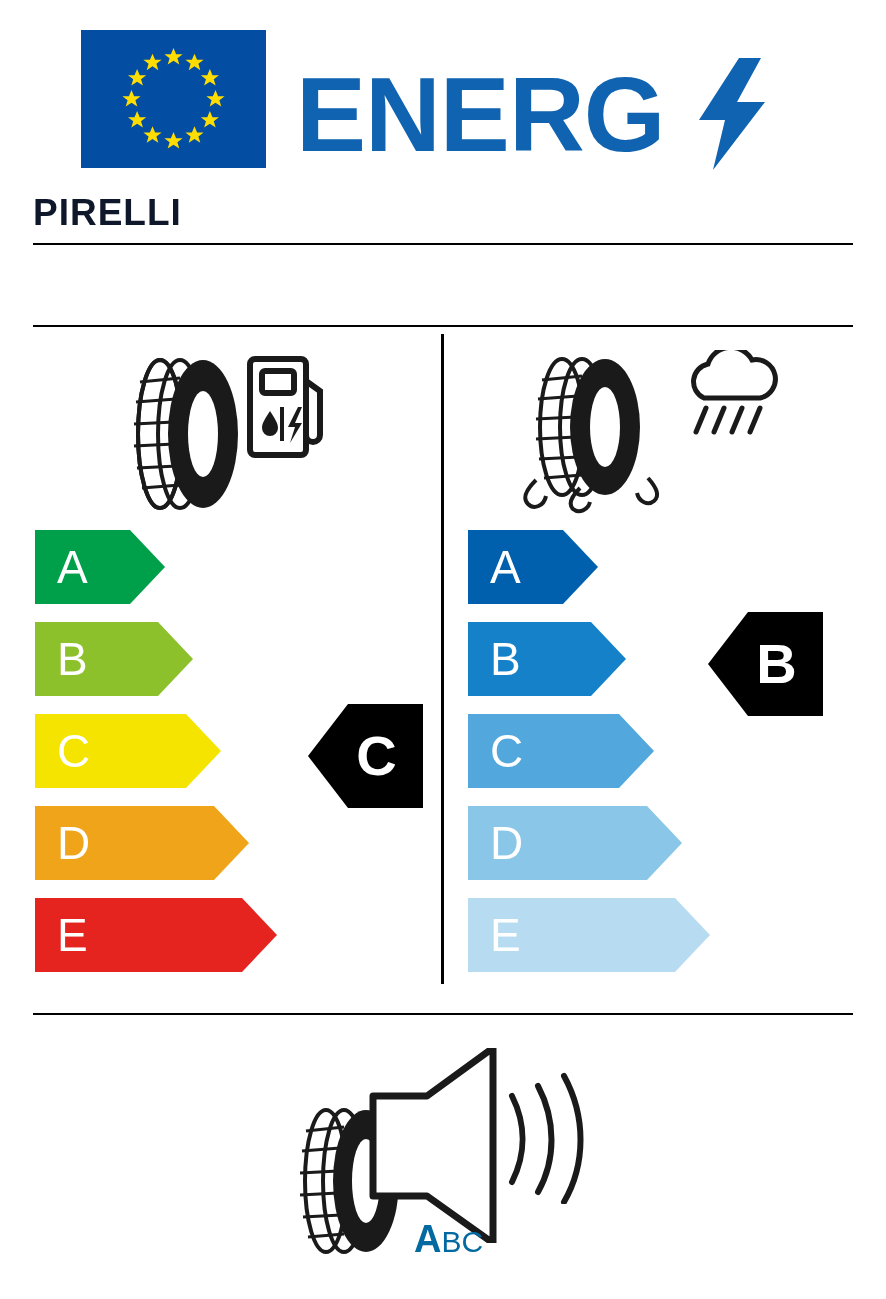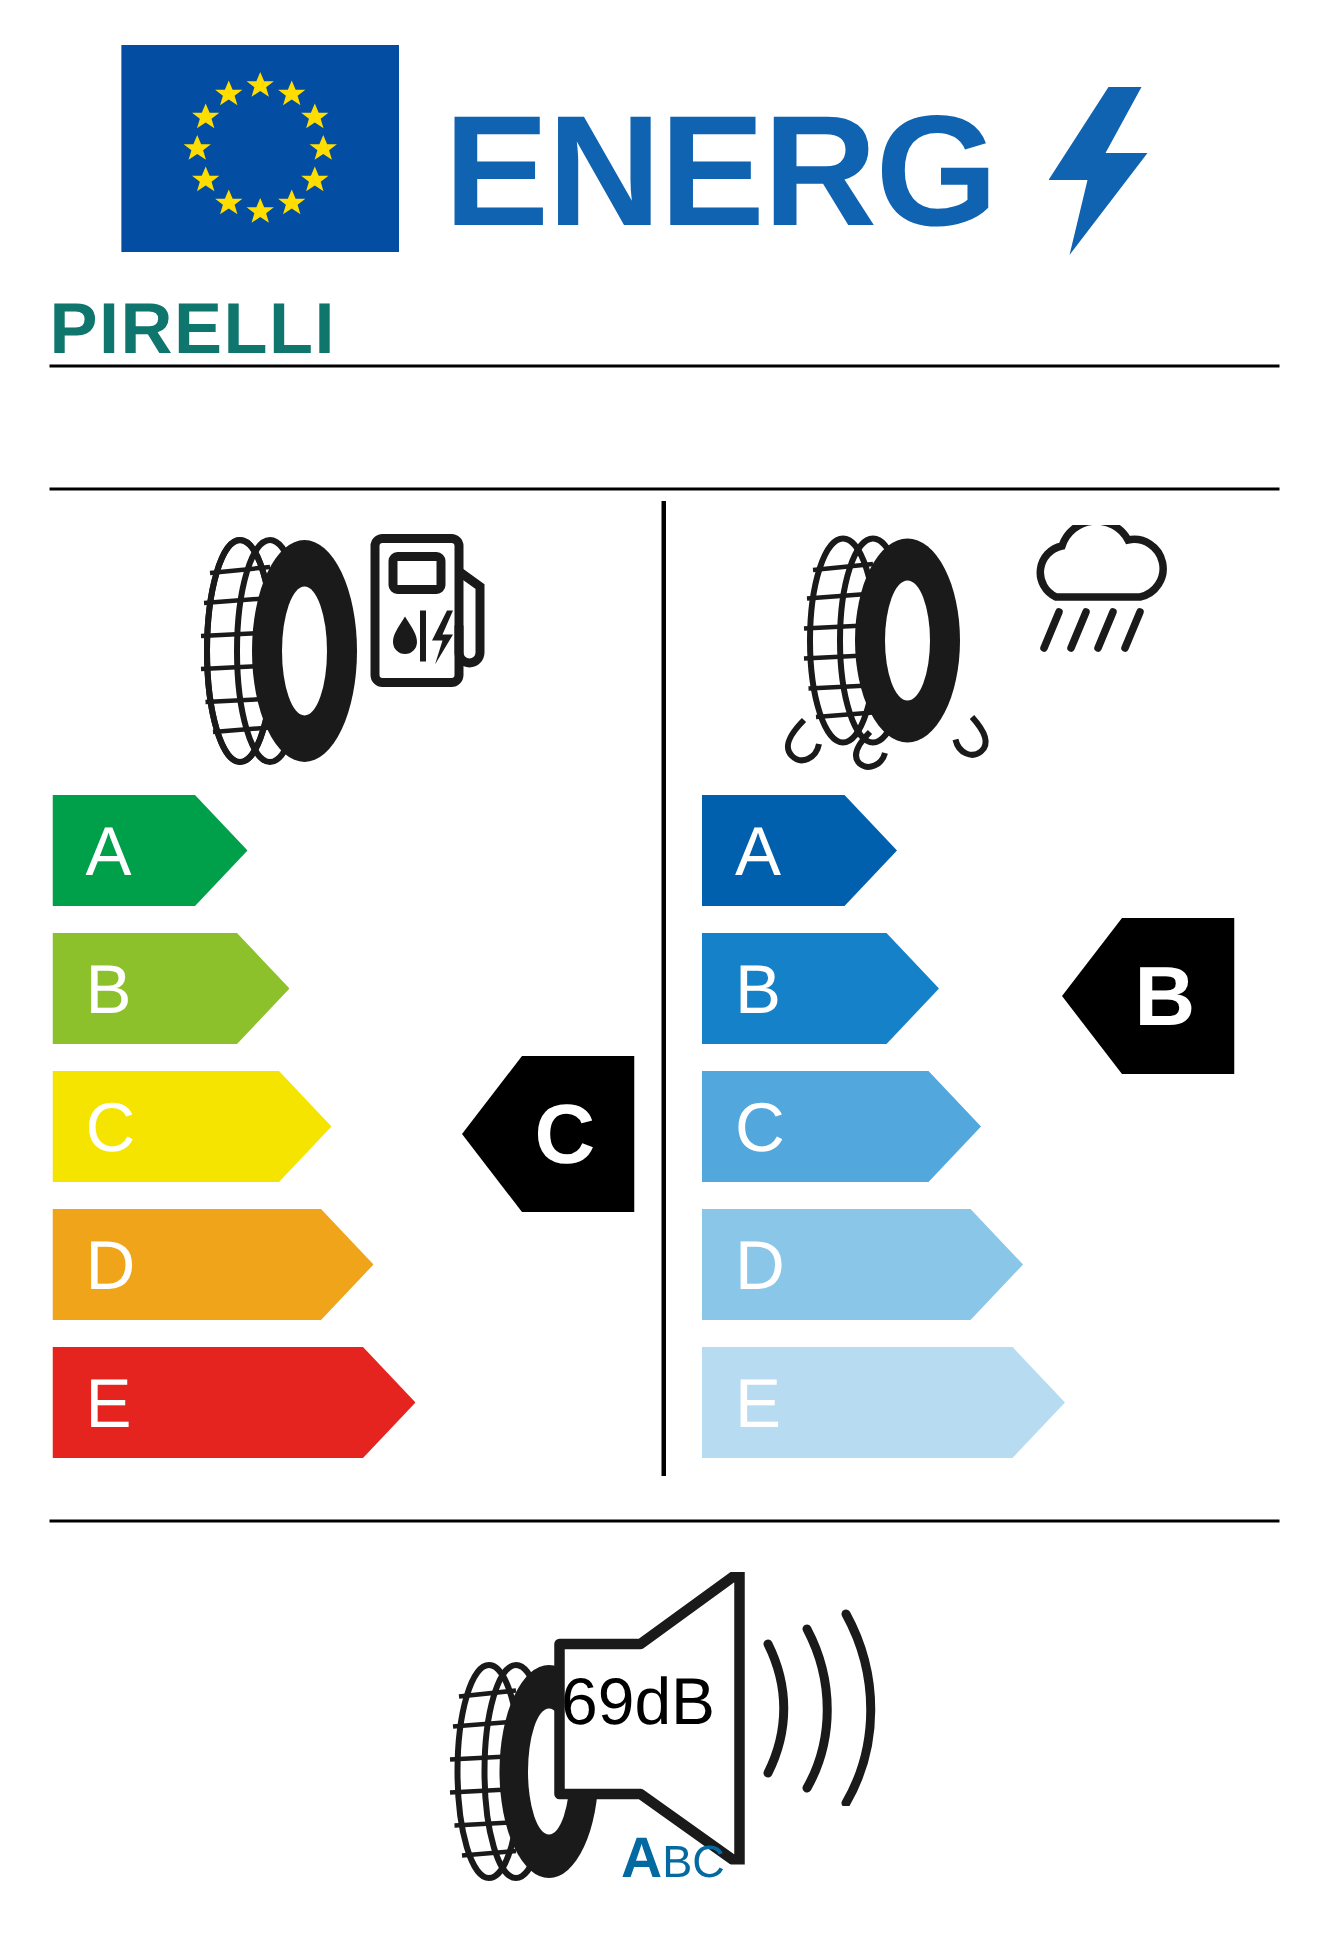--- a/index.html
+++ b/index.html
@@ -55,23 +55,23 @@
     top: 28px;
     width: 70px;
     height: 110px;
   }
 
   
   .brand-name {
     position: absolute;
     left: 33px;
     top: 192px;
-    font-size: 48px;
+    font-size: 37px;
     font-weight: bold;
-    color: #0f766e;
+    color: #0f172a;
     letter-spacing: 1px;
   }
   .rule {
     position: absolute;
     background: #000;
     height: 2px;
   }
   .rule-brand { left: 33px; top: 243px; width: 820px; }
   .rule-top    { left: 33px; top: 325px; width: 820px; }
   .rule-bottom { left: 33px; top: 1013px; width: 820px; }
@@ -414,19 +414,18 @@
 
     <svg style="position:absolute; left:232px; top:32px;" width="90" height="132" viewBox="0 0 90 132">
       <g fill="none" stroke="#1a1a1a" stroke-width="6" stroke-linecap="round">
         <path d="M10 24 C24 52, 24 82, 10 110"></path>
         <path d="M36 14 C54 48, 54 88, 36 120"></path>
         <path d="M62 4 C84 44, 84 92, 62 130"></path>
       </g>
     </svg>
   </div>
 
-  <div class="db-value" style="left:374px; top:1110px;">69dB</div>
 
   <div class="noise-class" style="left:414px; top:1218px;">
     <span class="active">A</span><span class="inactive">BC</span>
   </div>
 
 </div>
 
 </body></html>

